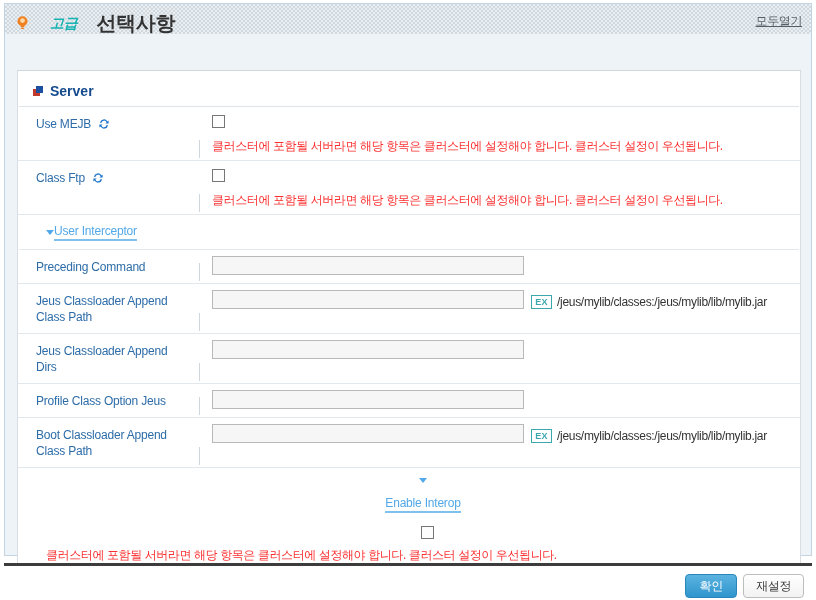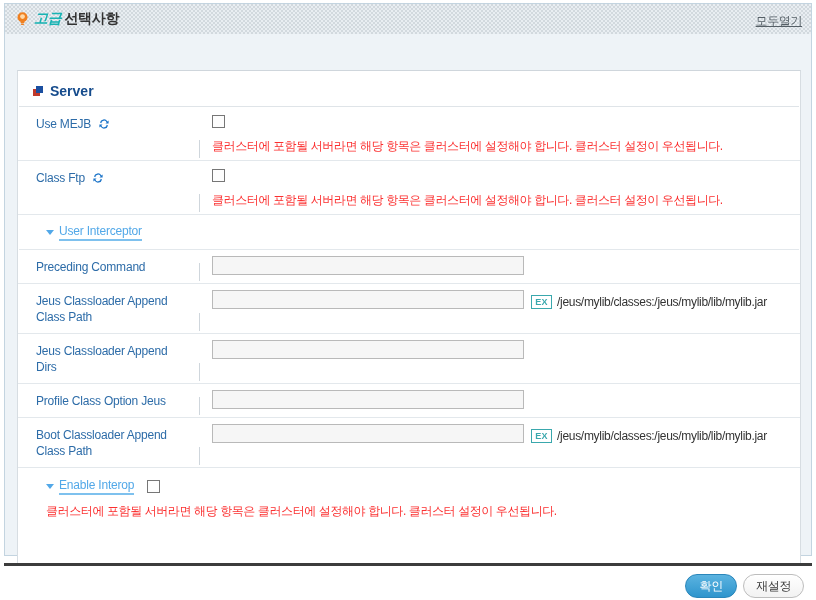--- a/index.html
+++ b/index.html
@@ -39,39 +39,39 @@
       linear-gradient(45deg, #d2d9de 25%, transparent 25%, transparent 75%, #d2d9de 75%);
     background-size: 4px 4px;
     background-position: 0 0, 2px 2px;
     border-bottom: none;
   }
   .header-title {
     position: absolute;
     left: 11px; top: 6px;
     display: flex;
     align-items: center;
-    gap: 3px;
+    gap: 19px;
     white-space: nowrap;
   }
   .bulb-icon {
     width: 13px; height: 15px;
     display: inline-block;
     position: relative;
     margin-right: 2px;
   }
   .bulb-icon svg { display: block; }
   .hdr-adv {
     font-size: 14px;
     font-weight: bold;
     font-style: italic;
     color: #18b3b3;
     letter-spacing: -0.3px;
   }
   .hdr-opt {
-    font-size: 14px;
+    font-size: 20px;
     font-weight: bold;
     color: #333333;
     letter-spacing: -0.3px;
   }
   .header-link {
     position: absolute;
     right: 9px; top: 9px;
     font-size: 12px;
     color: #555f66;
     text-decoration: underline;
@@ -182,21 +182,20 @@
     white-space: nowrap;
   }
 
   
   .cbx-only { padding: 9px 0 9px 12px; }
 
   
   .subsection {
     display: flex;
     align-items: center;
-    gap: 5px;
     padding: 9px 0 3px 28px;
     border-bottom: none;
   }
   .tri-down {
     width: 0; height: 0;
     border-left: 4px solid transparent;
     border-right: 4px solid transparent;
     border-top: 5px solid #52a8e8;
     display: inline-block;
     cursor: pointer;
@@ -253,21 +252,22 @@
     margin-left: -2px;
   }
 
   
   .interop-block {
     padding: 10px 0 0 28px;
   }
   .interop-head {
     display: flex;
     align-items: center;
-    gap: 5px;
+    gap: 13px;
+    flex-direction: column;
   }
   .interop-cbx {
     margin-left: 8px;
   }
   .interop-warn {
     font-size: 12px;
     color: #fb2f2f;
     letter-spacing: -0.4px;
     padding-top: 8px;
     white-space: nowrap;
@@ -298,21 +298,21 @@
     gap: 6px;
   }
   .btn {
     height: 24px;
     min-width: 52px;
     padding: 0 12px;
     font-size: 12px;
     font-family: "Liberation Sans", sans-serif;
     letter-spacing: -0.4px;
     cursor: pointer;
-    border-radius: 12px;
+    border-radius: 4px;
     line-height: 22px;
     text-align: center;
   }
   .btn-primary {
     background: linear-gradient(#5bb3e0, #2e95cd);
     border: 1px solid #2a86ba;
     color: #ffffff;
   }
   .btn-secondary {
     background: linear-gradient(#ffffff, #f2f2f2);

